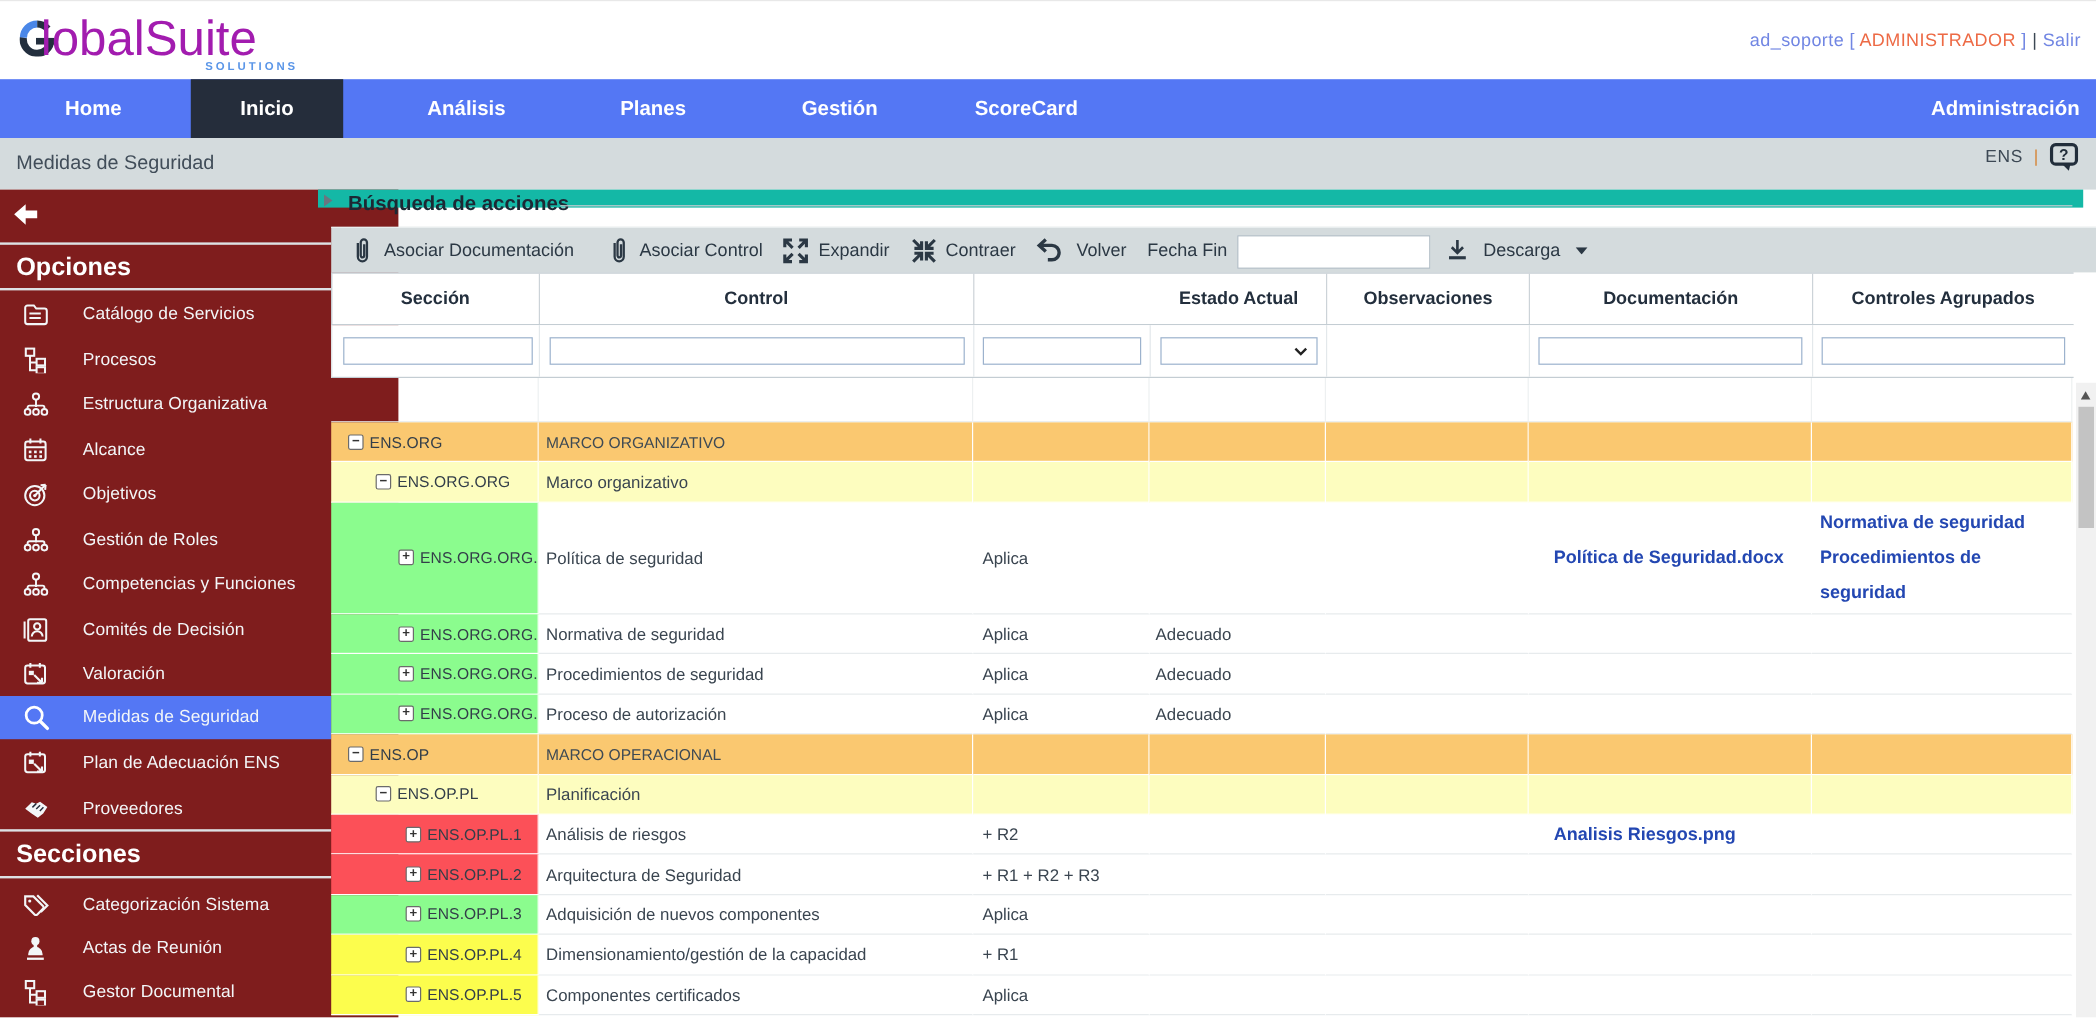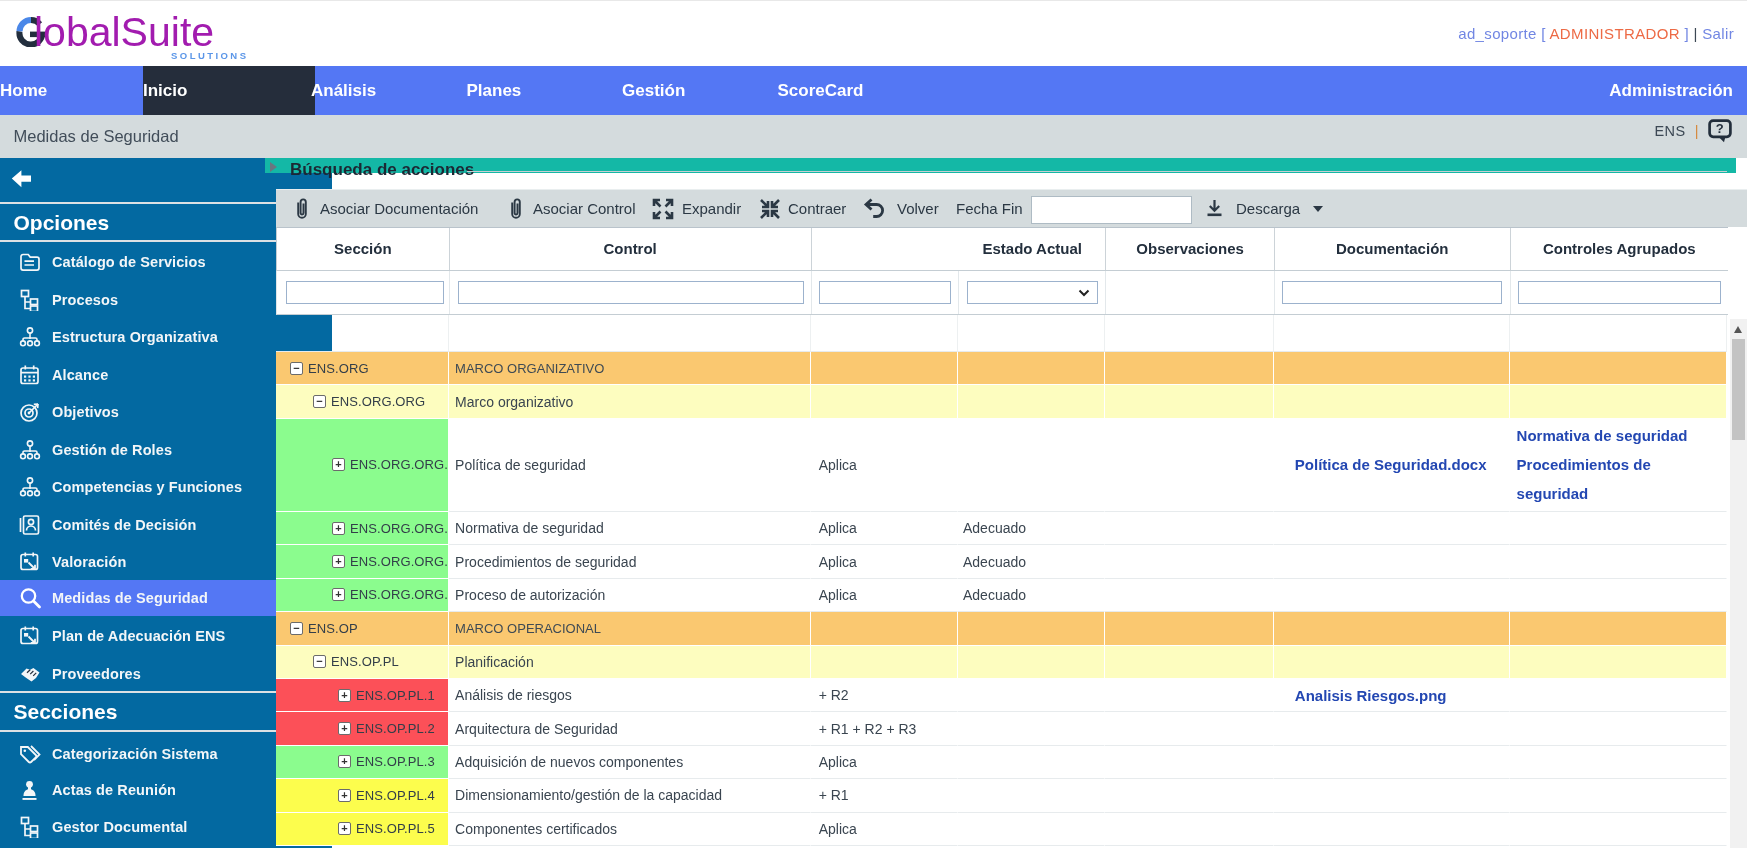--- a/index.html
+++ b/index.html
@@ -7,34 +7,34 @@
 .abs{position:absolute}
 
 #hdr{position:absolute;left:0;top:0;width:1747px;height:66px;background:#fff;border-top:1px solid #e8e8e8}
 #brand{position:absolute;left:34px;top:0;font-size:41px;font-weight:normal;color:#a21caf;letter-spacing:0;line-height:63px}
 #sol{position:absolute;left:171px;top:49px;font-size:9.5px;font-weight:bold;color:#5b96e8;letter-spacing:2.45px}
 #uinfo{position:absolute;right:13px;top:0;line-height:66px;font-size:15px;color:#7186e3;letter-spacing:0.35px}
 #uinfo .adm{color:#ed6a45}
 #uinfo .sep{color:#3c4854}
 
 #nav{position:absolute;left:0;top:66px;width:1747px;height:49px;background:#5477f4}
-.tab{position:absolute;top:0;height:49px;line-height:49px;text-align:left;color:#fff;font-size:17px;font-weight:600}
+.tab{position:absolute;top:0;height:49px;line-height:49px;text-align:center;color:#fff;font-size:17px;font-weight:600}
 .tab.on{background:#252d3b}
 
 #gbar{position:absolute;left:0;top:115px;width:1747px;height:43px;background:#d4dbdd}
 #gtitle{position:absolute;left:13.5px;top:0;line-height:43px;font-size:16.5px;color:#414d59}
 #gright{position:absolute;right:15px;top:0;height:31px;display:flex;align-items:center;gap:9px;font-size:14.5px;color:#3c4854;font-weight:500;letter-spacing:0.5px}
 #gright .pipe{color:#d6873b;font-weight:400}
 
-#side{position:absolute;left:0;top:158px;width:332px;height:690px;background:#0369a1;color:#f3f6f8}
+#side{position:absolute;left:0;top:158px;width:332px;height:690px;background:#7f1d1d;color:#f3f6f8}
 .sline{position:absolute;left:0;width:276px;height:2px;background:#dde1e4}
 .shead{position:absolute;left:13.5px;font-size:21px;font-weight:bold;color:#fff}
 .sitem{position:absolute;left:0;width:276px;height:37.5px}
 .sitem .ic{position:absolute;left:19px;top:50%;transform:translateY(-50%)}
-.sitem .tx{position:absolute;left:52px;top:50%;transform:translateY(-50%);font-size:14.5px;font-weight:700;letter-spacing:0.1px}
+.sitem .tx{position:absolute;left:69px;top:50%;transform:translateY(-50%);font-size:14.5px;font-weight:400;letter-spacing:0.1px}
 .sitem.sel{background:#5477f4}
 
 #bq{position:absolute;left:265px;top:158px;width:1471px;height:15px;background:#14b8a6}
 #bqt{position:absolute;left:25px;top:0;line-height:24px;font-size:17px;font-weight:bold;color:#1c2834}
 #bqline{position:absolute;left:202px;top:13px;height:1px;background:#c9ced2;right:9px}
 #bqarr{position:absolute;left:5px;top:4px;width:0;height:0;border-left:7px solid #6a7680;border-top:5.5px solid transparent;border-bottom:5.5px solid transparent}
 #tbar{position:absolute;left:276px;top:189px;width:1471px;height:37.5px;background:#d4dbdd;border-top:1px solid #e9eeef}
 .titem{position:absolute;top:0;height:37.5px;display:flex;align-items:center;font-size:15px;color:#2b3844}
 
 #thead{position:absolute;left:276px;top:226.5px;width:1452px;height:44px;background:#fff;border-top:1px solid #b9c3cb;border-bottom:1px solid #c4cdd3;border-left:1px solid #c4cdd3}
@@ -76,21 +76,21 @@
     <path d="M 3.5 15.5 A 11.5 11.5 0 1 0 26.4 17.1" fill="none" stroke="#232f3e" stroke-width="6"></path>
     <path d="M 15 4 A 11.5 11.5 0 0 1 23.8 8.1" fill="none" stroke="#232f3e" stroke-width="6"></path>
     <rect x="14" y="15.6" width="15" height="5.5" fill="#232f3e"></rect>
   </svg>
   <div id="brand">lobalSuite</div>
   <div id="sol">SOLUTIONS</div>
   <div id="uinfo">ad_soporte [ <span class="adm">ADMINISTRADOR</span> ] <span class="sep">|</span> Salir</div>
 </div>
 <div id="nav">
   <div class="tab" style="left:0;width:155.5px">Home</div>
-  <div class="tab on" style="left:143px;width:172px">Inicio</div>
+  <div class="tab on" style="left:159px;width:127px">Inicio</div>
   <div class="tab" style="left:311px;width:155.5px">Análisis</div>
   <div class="tab" style="left:466.5px;width:155.5px">Planes</div>
   <div class="tab" style="left:622px;width:155.5px">Gestión</div>
   <div class="tab" style="left:777.5px;width:155.5px">ScoreCard</div>
   <div class="tab" style="right:0;width:180px;text-align:right;padding-right:14px">Administración</div>
 </div>
 <div id="gbar">
   <div id="gtitle">Medidas de Seguridad</div>
   <div id="gright">
       <span>ENS</span>

